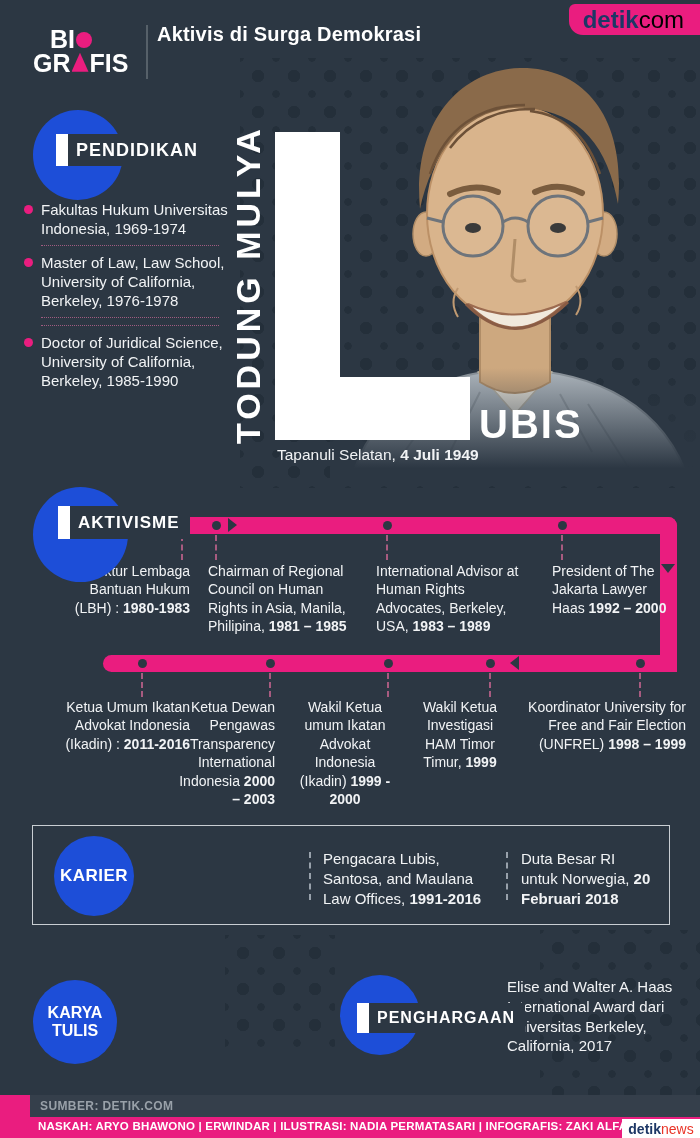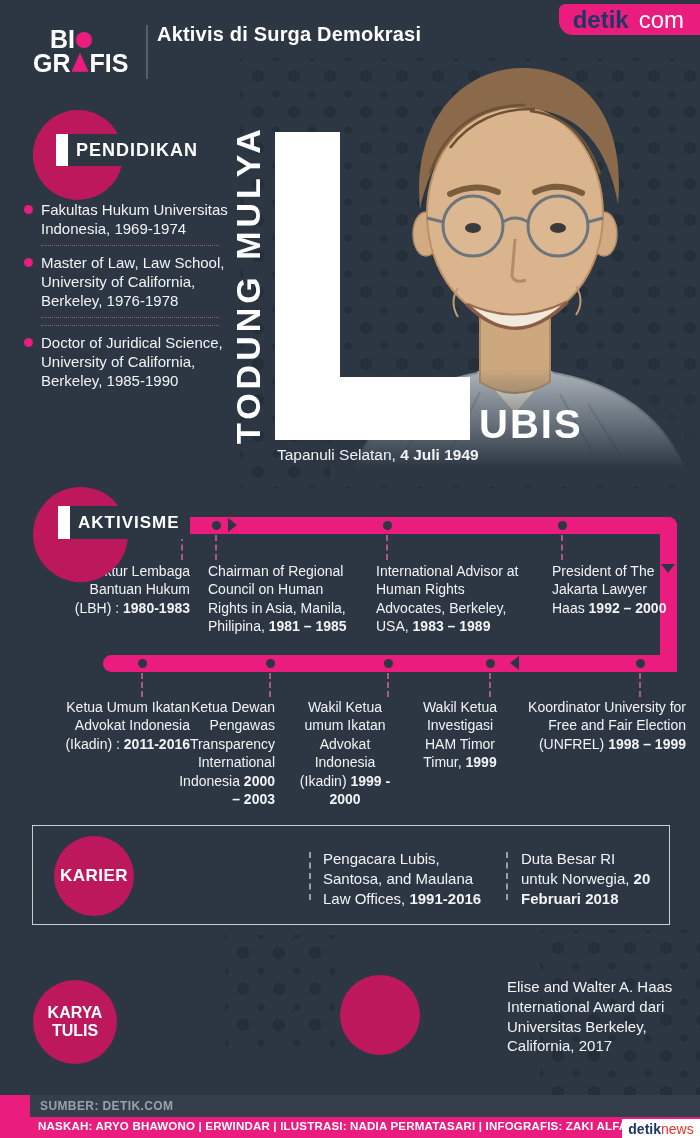--- a/index.html
+++ b/index.html
@@ -15,23 +15,23 @@
   .bg-logo{left:33px;top:28px;font-size:25px;font-weight:bold;line-height:.95;color:#fff;z-index:5;}
   .bg-logo .l1{margin-left:17px;}
   .logo-dot{display:inline-block;width:16px;height:16px;border-radius:50%;background:#ea1d7f;margin-left:1px;}
   .logo-tri{display:inline-block;width:17px;height:19px;background:#ea1d7f;margin:0 1px;
             clip-path:polygon(50% 0,100% 100%,0 100%);}
   .hdr-div{left:146px;top:25px;width:2px;height:54px;background:#566069;z-index:5;}
   .page-title{left:157px;top:23px;font-size:20px;font-weight:bold;color:#fff;letter-spacing:.2px;z-index:5;}
   .dc-box{right:0;top:4px;height:31px;background:#ea1d7f;border-radius:6px 0 0 14px;z-index:5;
           display:flex;align-items:center;padding:0 16px 0 14px;font-size:24px;}
   .dc-box .navy{color:#1d3766;font-weight:bold;}
-  .dc-box .lite{color:#ffffff;margin-left:10px;}
-  
-  .circle{position:absolute;border-radius:50%;background:#be185d;z-index:3;}
+  .dc-box .lite{color:#000000;}
+  
+  .circle{position:absolute;border-radius:50%;background:#1d4ed8;z-index:3;}
   .band{position:absolute;display:flex;align-items:stretch;z-index:4;}
   .band .sq{width:12px;background:#fff;}
   .band .bandtxt{background:#2c3743;display:flex;align-items:center;padding:0 10px 0 8px;
                  font-weight:bold;color:#fff;letter-spacing:1px;white-space:nowrap;}
   
   .edu-list{position:absolute;left:24px;top:200px;width:210px;font-size:15px;line-height:1.27;z-index:4;}
   .edu-item{position:relative;padding-left:17px;}
   .edu-item .bullet{position:absolute;left:0;top:5px;width:9px;height:9px;border-radius:50%;background:#ea1d7f;}
   .edu-sep{border-top:1px dotted #a05b80;margin:7px 0 7px 17px;width:178px;}
   
@@ -197,20 +197,24 @@
   <div class="k-col" style="left:323px;top:849px;width:172px;"><span>Pengacara Lubis, Santosa, and Maulana Law Offices, </span><span class="b">1991-2016</span></div>
   <div class="k-sep" style="left:506px;top:852px;height:48px;"></div>
   <div class="k-col" style="left:521px;top:849px;width:135px;"><span>Duta Besar RI untuk Norwegia, </span><span class="b">20 Februari 2018</span></div>
 
   <div class="circle ky-circle">
     <div>KARYA</div>
     <div>TULIS</div>
   </div>
 
   <div class="circle" style="left:340px;top:975px;width:80px;height:80px;"></div>
+  <div class="band" style="left:357px;top:1003px;height:30px;">
+    <div class="sq"></div>
+    <div class="bandtxt" style="font-size:16px;">PENGHARGAAN</div>
+  </div>
   <div class="abs ph-text">Elise and Walter A. Haas International Award dari Universitas Berkeley, California, 2017</div>
 
   <div class="abs src-band"></div>
   <div class="abs pink-tab"></div>
   <div class="abs src-text">SUMBER: DETIK.COM</div>
   <div class="abs credits-bar"></div>
   <div class="abs credits-text">NASKAH: ARYO BHAWONO | ERWINDAR | ILUSTRASI: NADIA PERMATASARI | INFOGRAFIS: ZAKI ALFARABI</div>
   <div class="abs dn-box">
     <span class="navy">detik</span>
       <span class="red">news</span>

